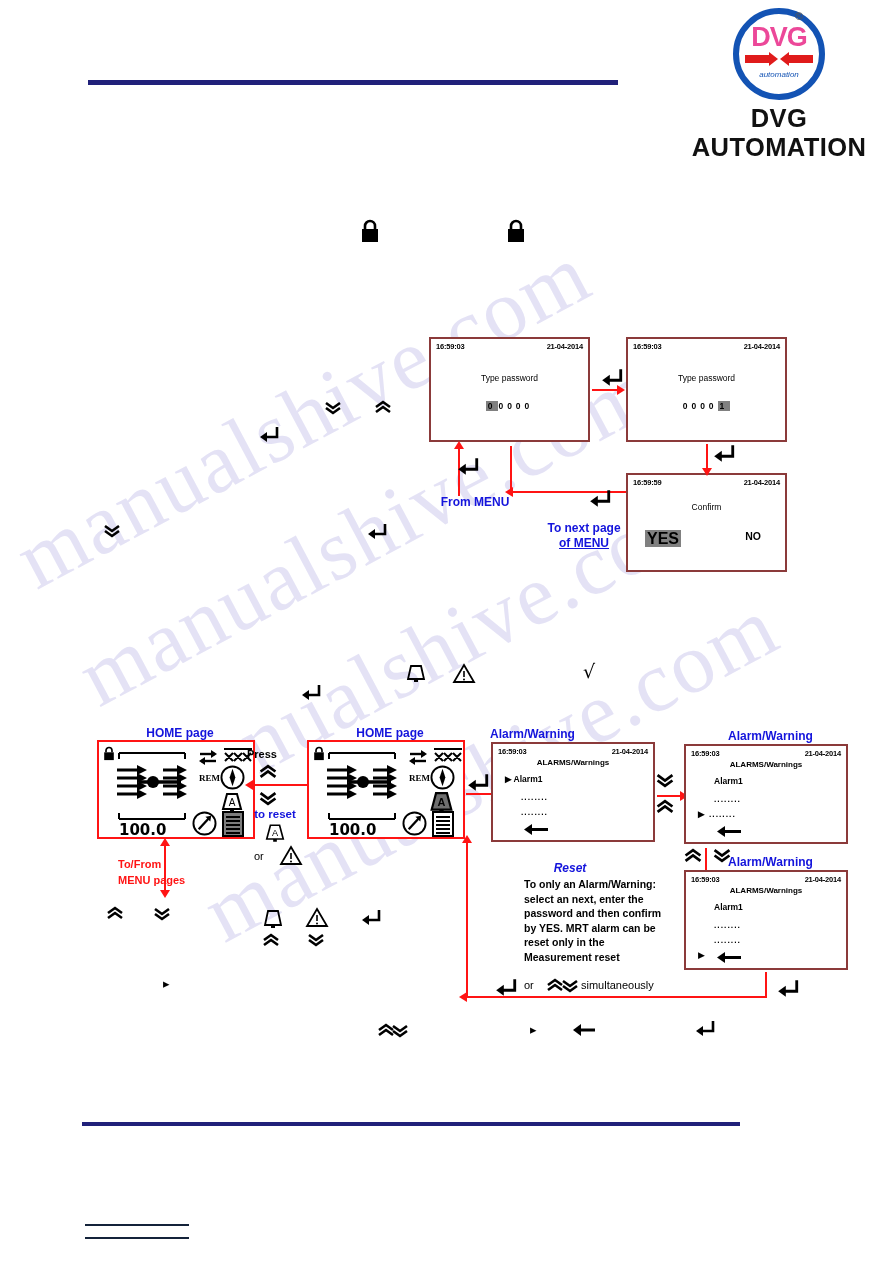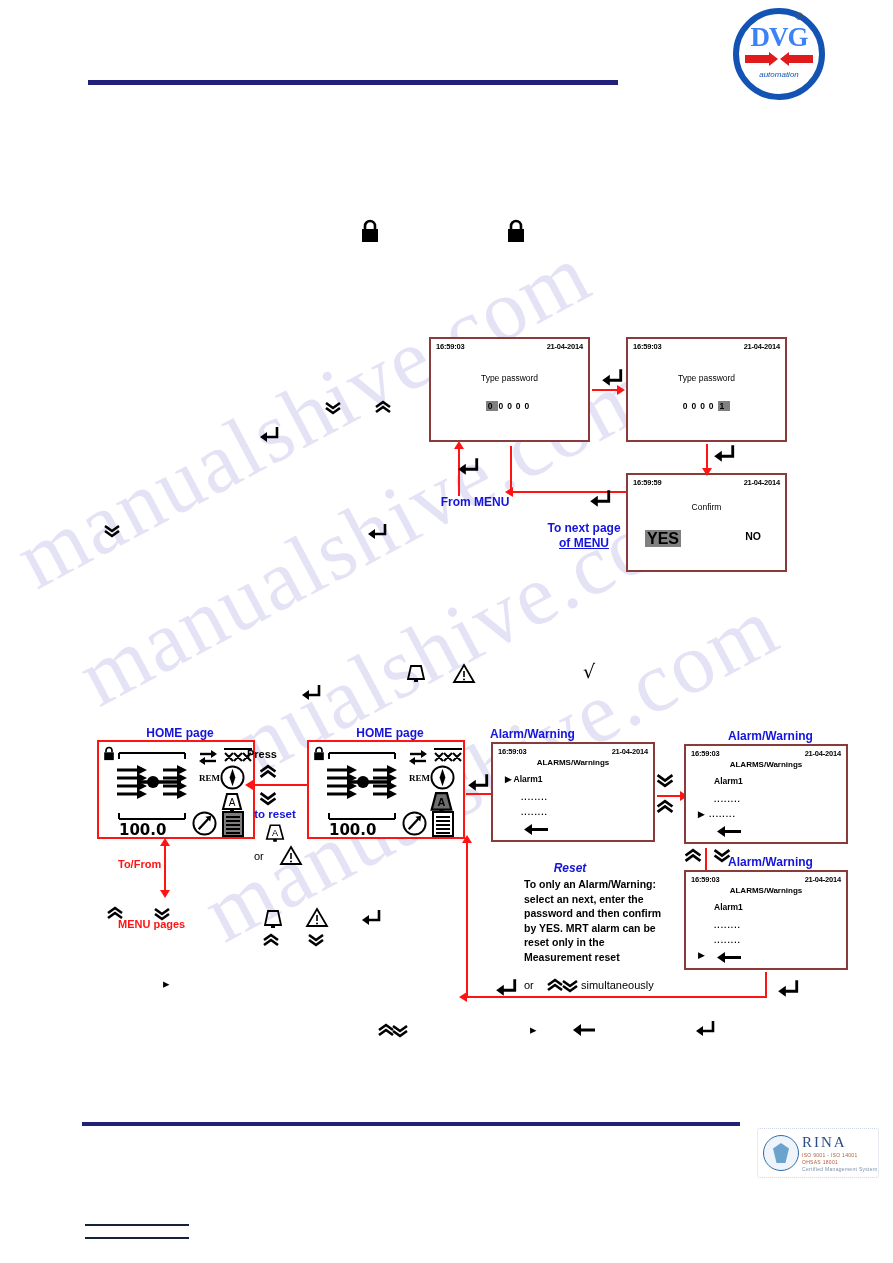--- a/index.html
+++ b/index.html
@@ -20,21 +20,21 @@
     letter-spacing:2px;white-space:nowrap;pointer-events:none;
     line-height:1.55;
   }
 
   
   .hdr-rule{position:absolute;left:88px;top:80px;width:530px;height:5px;background:#21217a;}
   .logo-wrap{position:absolute;left:672px;top:8px;width:214px;height:150px;text-align:center;}
   .logo-mark{position:relative;width:92px;height:92px;margin:0 auto;}
   .logo-ring{position:absolute;left:0;top:0;width:92px;height:92px;border:6px solid #1353b4;border-radius:50%;box-sizing:border-box;background:#fff;}
   .logo-dvg{position:absolute;left:0;top:14px;width:92px;text-align:center;
-    font-family:Liberation Serif, serif;font-size:27px;font-weight:700;color:#3b82f6;letter-spacing:-1px;}
+    font-family:Liberation Sans, sans-serif;font-size:27px;font-weight:700;color:#ec4899;letter-spacing:-1px;}
   .logo-arrows{position:absolute;left:12px;top:44px;width:68px;height:14px;}
   .ar-l{position:absolute;left:0;top:3px;width:24px;height:8px;background:#e01b1b;}
   .ar-l:after{content:"";position:absolute;right:-9px;top:-3px;border-left:9px solid #e01b1b;border-top:7px solid transparent;border-bottom:7px solid transparent;}
   .ar-r{position:absolute;right:0;top:3px;width:24px;height:8px;background:#e01b1b;}
   .ar-r:after{content:"";position:absolute;left:-9px;top:-3px;border-right:9px solid #e01b1b;border-top:7px solid transparent;border-bottom:7px solid transparent;}
   .logo-sub{position:absolute;left:0;top:62px;width:92px;text-align:center;font-size:8px;color:#1353b4;font-style:italic;}
   .logo-reg{position:absolute;right:22px;top:2px;font-size:11px;color:#555;}
   .logo-name{margin-top:4px;font-size:25.5px;font-weight:700;letter-spacing:.4px;color:#111;}
   .logo-grp{position:relative;height:22px;margin-top:5px;}
   .grp-rule{position:absolute;left:0;top:10px;width:104px;height:3px;background:#111;}
@@ -106,20 +106,21 @@
     <div class="logo-mark">
       <div class="logo-ring"></div>
       <div class="logo-dvg">DVG</div>
       <div class="logo-arrows">
         <span class="ar-l"></span>
         <span class="ar-r"></span>
       </div>
       <div class="logo-sub">automation</div>
       <div class="logo-reg">®</div>
     </div>
+    <div class="logo-name">DVG AUTOMATION</div>
   </div>
 
   <svg class="sym padlock" style="left:360px;top:219px;" viewBox="0 0 20 24">
     <path d="M5 10 V7 a5 5 0 0 1 10 0 V10" fill="none" stroke="#000" stroke-width="2.6"></path>
     <rect x="2" y="10" width="16" height="13" fill="#000"></rect>
   </svg>
   <svg class="sym padlock" style="left:506px;top:219px;" viewBox="0 0 20 24">
     <path d="M5 10 V7 a5 5 0 0 1 10 0 V10" fill="none" stroke="#000" stroke-width="2.6"></path>
     <rect x="2" y="10" width="16" height="13" fill="#000"></rect>
   </svg>
@@ -311,21 +312,21 @@
         <path d="M14 6 L20 5 L19 11 Z" fill="#000"></path>
       </svg>
       <svg style="position:absolute;left:123px;top:69px;width:22px;height:26px" viewBox="0 0 22 26">
         <rect x="1" y="1" width="20" height="24" fill="#7d7d7d" stroke="#000" stroke-width="2"></rect>
         <path d="M4 6 H18 M4 10 H18 M4 14 H18 M4 18 H18 M4 22 H18" stroke="#000" stroke-width="2"></path>
       </svg>
     </div>
 
     <div class="av tipD tipU" style="left:164px;top:845px;height:46px;"></div>
     <div class="lbl-red" style="left:118px;top:858px;width:110px;text-align:left;">To/From</div>
-    <div class="lbl-red" style="left:118px;top:874px;width:120px;text-align:left;margin-top:44px;">MENU pages</div>
+    <div class="lbl-red" style="left:118px;top:874px;width:120px;text-align:left;">MENU pages</div>
 
     <div class="lbl-blk" style="left:247px;top:748px;">Press</div>
     <svg class="sym" style="left:258px;top:763px;width:20px;height:17px" viewBox="0 0 18 16">
       <path d="M2 13 L9 8 L16 13" fill="none" stroke="#000" stroke-width="2.6"></path>
       <path d="M2 8 L9 3 L16 8" fill="none" stroke="#000" stroke-width="2.6"></path>
     </svg>
     <svg class="sym" style="left:258px;top:790px;width:20px;height:17px" viewBox="0 0 18 16">
       <path d="M2 3 L9 8 L16 3" fill="none" stroke="#000" stroke-width="2.6"></path>
       <path d="M2 8 L9 13 L16 8" fill="none" stroke="#000" stroke-width="2.6"></path>
     </svg>
@@ -489,23 +490,16 @@
       <path d="M2 8 L9 3 L16 8" fill="none" stroke="#000" stroke-width="2.6"></path>
     </svg>
     <svg class="sym" style="left:561px;top:978px;width:18px;height:16px" viewBox="0 0 18 16">
       <path d="M2 3 L9 8 L16 3" fill="none" stroke="#000" stroke-width="2.6"></path>
       <path d="M2 8 L9 13 L16 8" fill="none" stroke="#000" stroke-width="2.6"></path>
     </svg>
     <div class="lbl-blk" style="left:581px;top:979px;font-weight:400;">simultaneously</div>
   </div>
 
   <div class="ftr-rule"></div>
-  <div class="rina">
-    <div class="rina-seal"></div>
-    <div class="rina-name">RINA</div>
-    <div class="rina-l1">ISO 9001 - ISO 14001</div>
-    <div class="rina-l2">OHSAS 18001</div>
-    <div class="rina-l3">Certified Management System</div>
-  </div>
   <div class="bl-rule1"></div>
   <div class="bl-rule2"></div>
 
 </div>
 
 </body></html>

